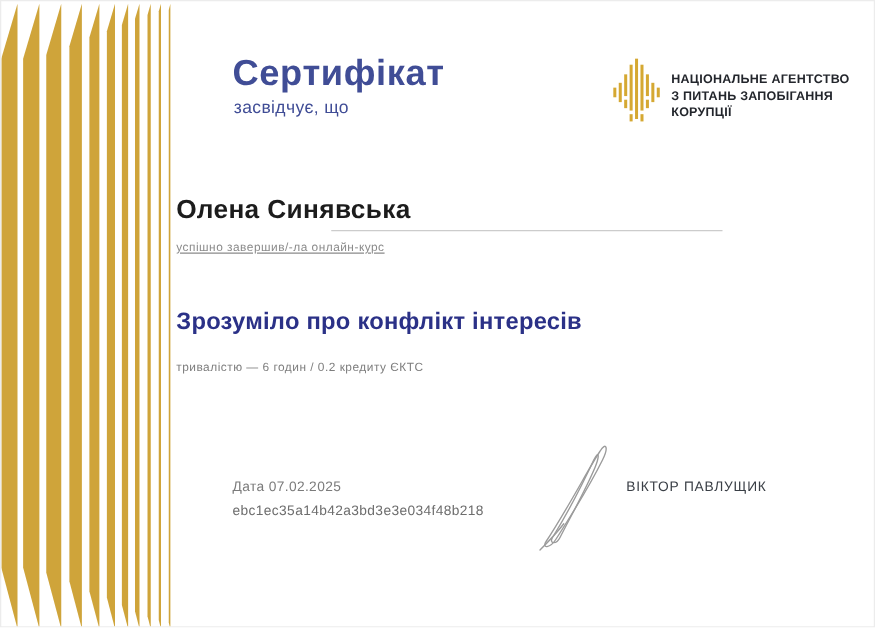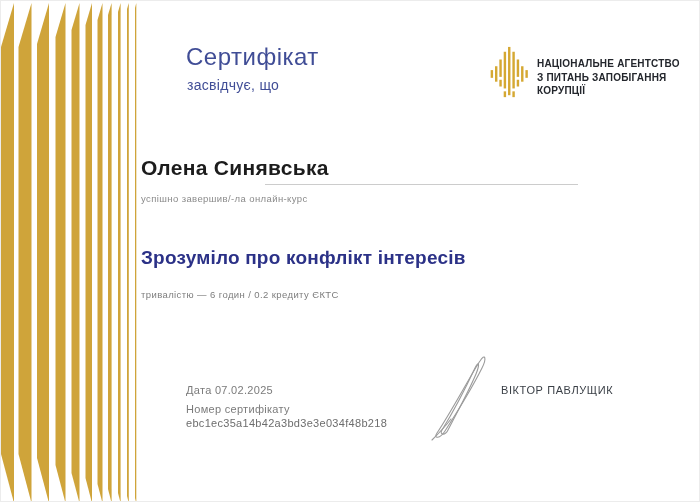--- a/index.html
+++ b/index.html
@@ -12,21 +12,21 @@
     overflow:hidden;
     font-family:"Liberation Sans", sans-serif;
   }
   
   .stripes { position:absolute; left:0; top:0; width:140px; height:502px; }
   .stripes polygon { fill:#CFA43A; }
 
   
   .cert-title {
     position:absolute; left:185px; top:42px;
-    font-size:24px; font-weight:400; letter-spacing:0.5px;
+    font-size:29px; font-weight:700; letter-spacing:0.5px;
     color:#404D96;
   }
   .cert-subtitle {
     position:absolute; left:186px; top:76px;
     font-size:14px; font-weight:500; letter-spacing:0.3px;
     color:#404D96;
   }
   .logo { position:absolute; left:488px; top:44px; display:flex; align-items:center; }
   .logo-bars { width:40px; height:56px; }
   .logo-bars rect { fill:#D5A832; }
@@ -41,21 +41,21 @@
   .recipient-name {
     position:absolute; left:0; right:0; top:155px;
     font-size:21px; font-weight:700; color:#1C1C1C; letter-spacing:0.3px;
   }
   .name-rule {
     position:absolute; left:124px; top:183px; width:313px; height:1px;
     background:#cccccc;
   }
   .completion-text {
     position:absolute; left:0; right:0; top:192px;
-    font-size:9.5px; color:#8a8a8a; letter-spacing:0.4px;
+    font-size:9.5px; color:#8a8a8a; letter-spacing:0.4px;text-decoration:underline;
   }
   .course-title {
     position:absolute; left:0; right:0; top:246px;
     font-size:19px; font-weight:700; color:#2B3187; letter-spacing:0.2px;
   }
   .duration-text {
     position:absolute; left:0; right:0; top:288px;
     font-size:9.5px; color:#7d7d7d; letter-spacing:0.4px;
   }
 
@@ -125,21 +125,20 @@
   <div class="center-zone">
     <div class="recipient-name">Олена Синявська</div>
     <div class="name-rule"></div>
     <div class="completion-text">успішно завершив/-ла онлайн-курс</div>
     <div class="course-title">Зрозуміло про конфлікт інтересів</div>
     <div class="duration-text">тривалістю — 6 годин / 0.2 кредиту ЄКТС</div>
   </div>
 
   <div class="meta-block">
     <div class="meta-date">Дата 07.02.2025</div>
-    <div class="meta-number-label">Номер сертифікату</div>
     <div class="meta-number-value">ebc1ec35a14b42a3bd3e3e034f48b218</div>
   </div>
 
   <svg class="signature" viewBox="0 0 64 88">
     <path d="M8 80 C24 56, 44 18, 51 8 C56 0, 58 5, 53 15 C44 33, 25 64, 16 78 C11 86, 4 86, 8 80 Z"></path>
     <path d="M13 77 C26 56, 39 30, 46 15 C50 7, 51 11, 47 21 C39 40, 26 63, 19 77 C16 83, 10 82, 13 77"></path>
     <path d="M22 66 C16 74, 9 81, 3 87"></path>
   </svg>
 
   <div class="signer-name">ВІКТОР ПАВЛУЩИК</div>

